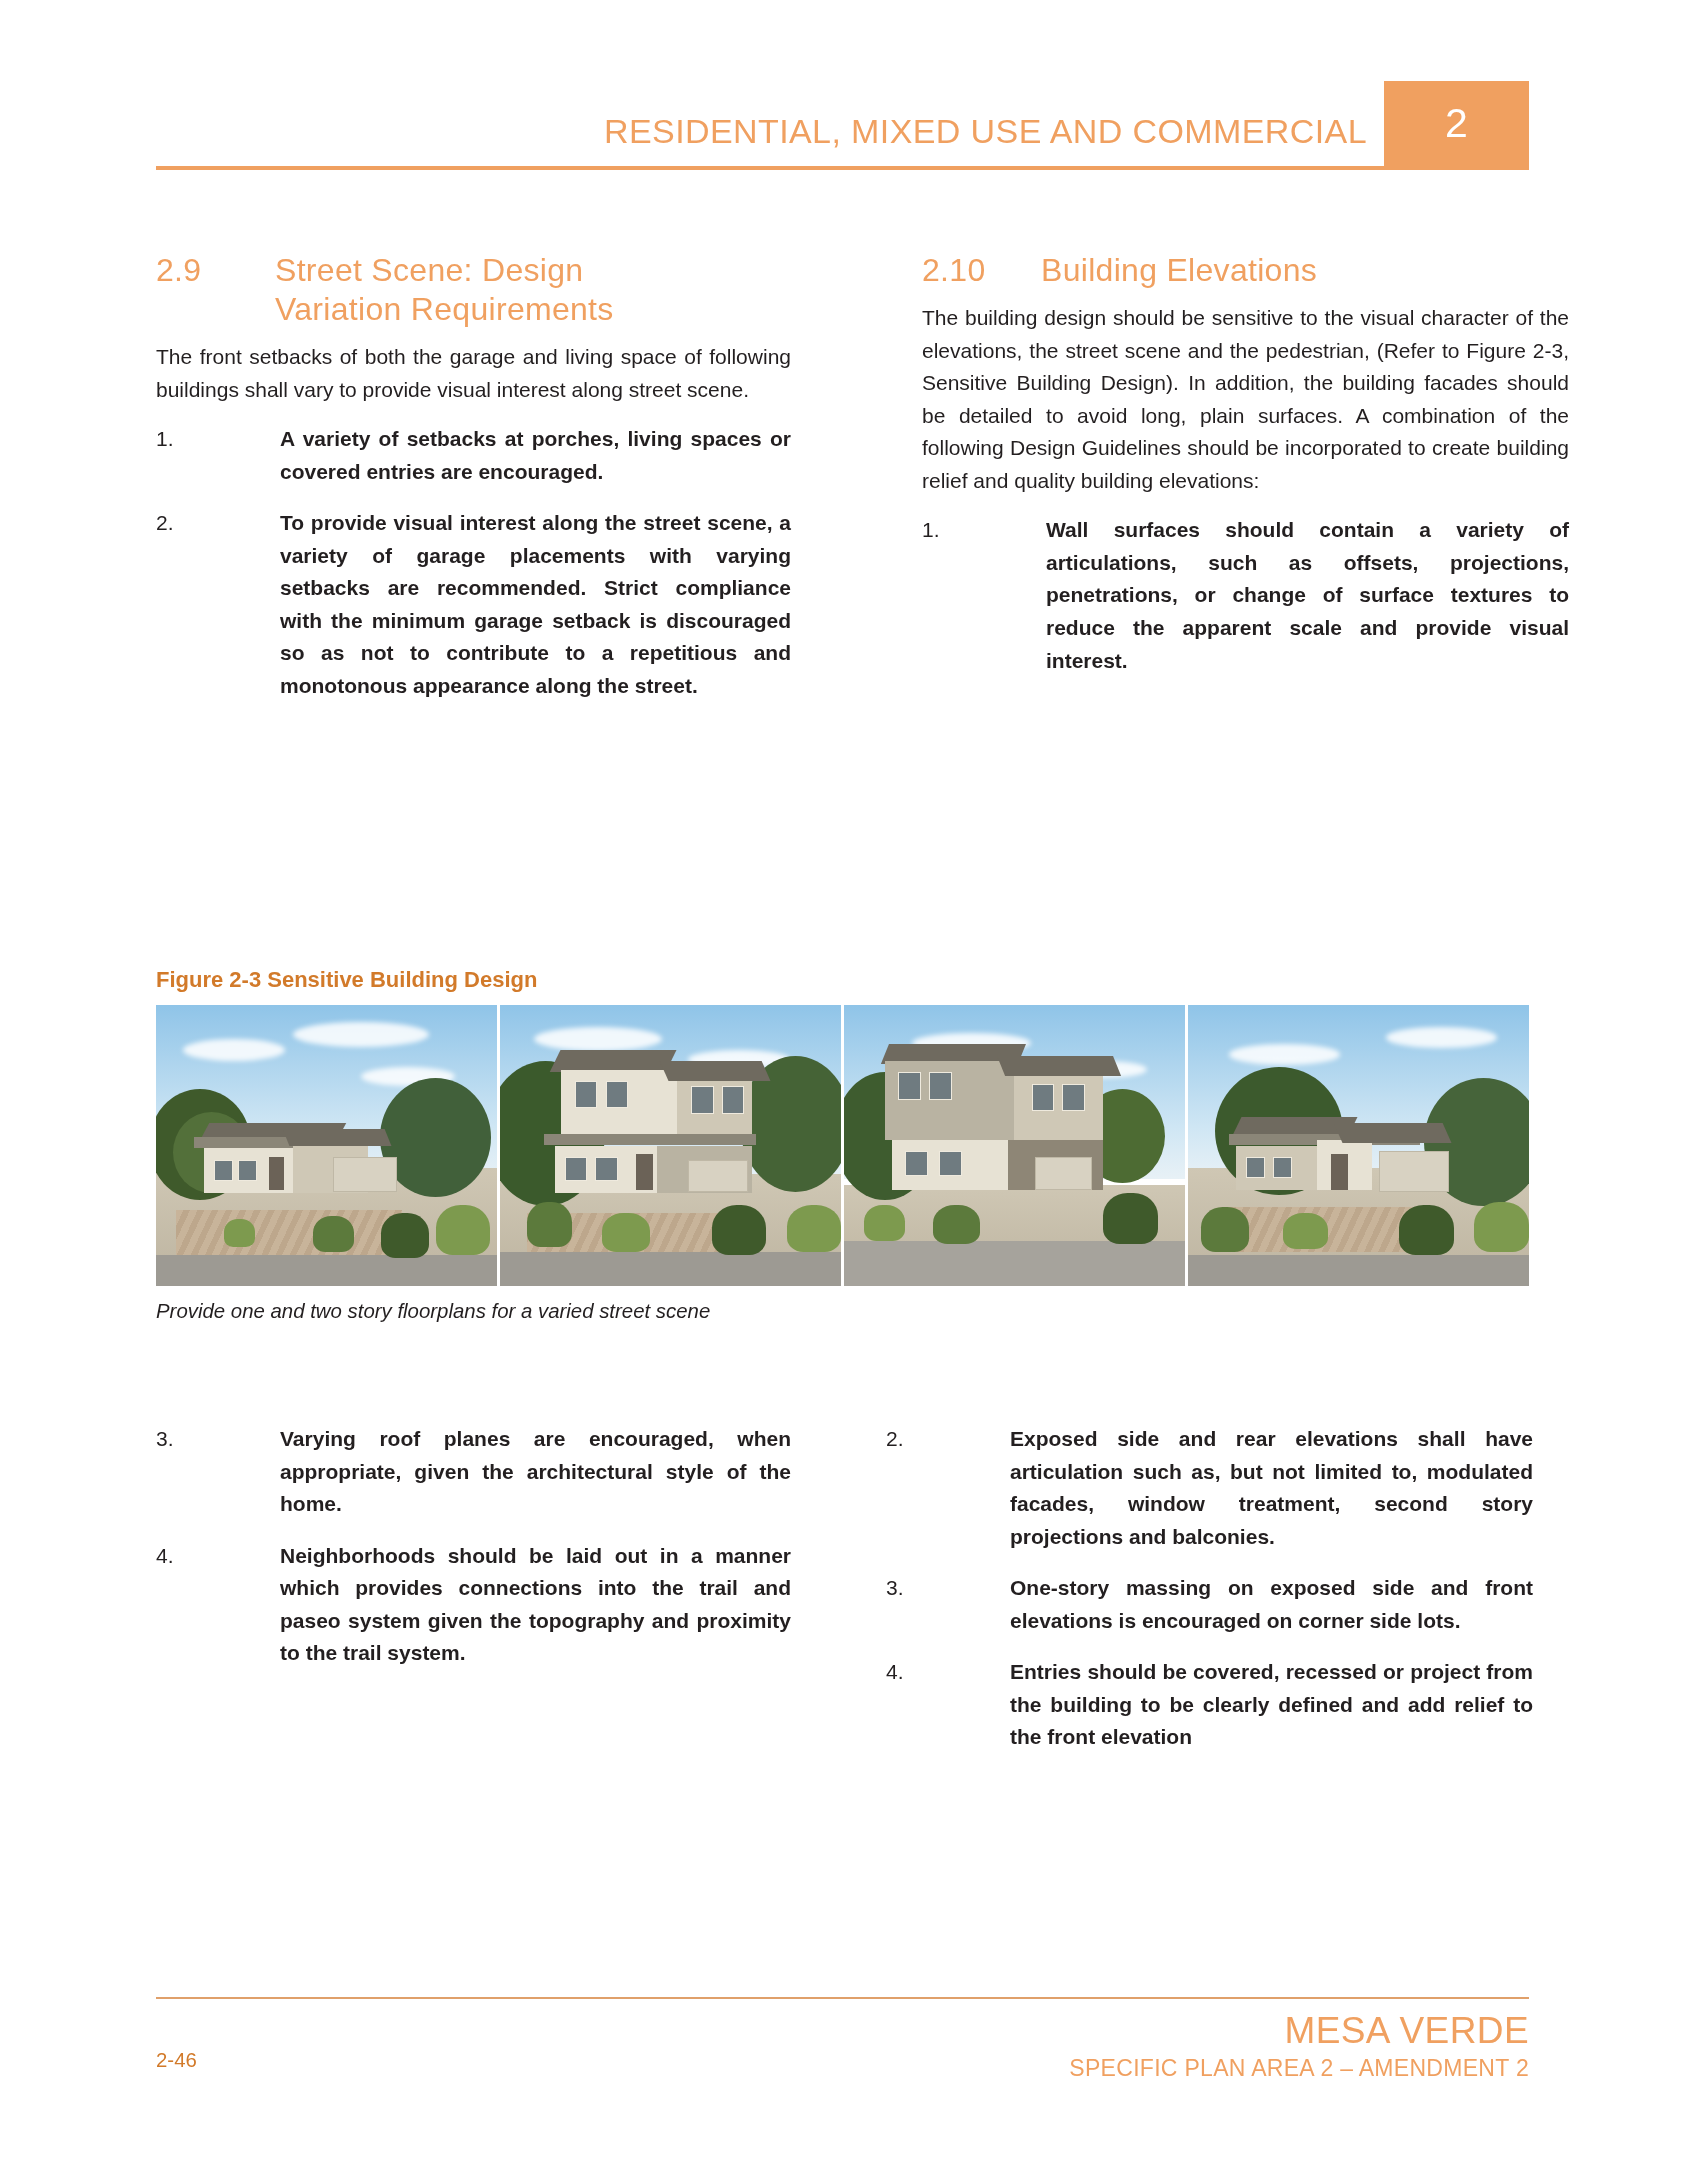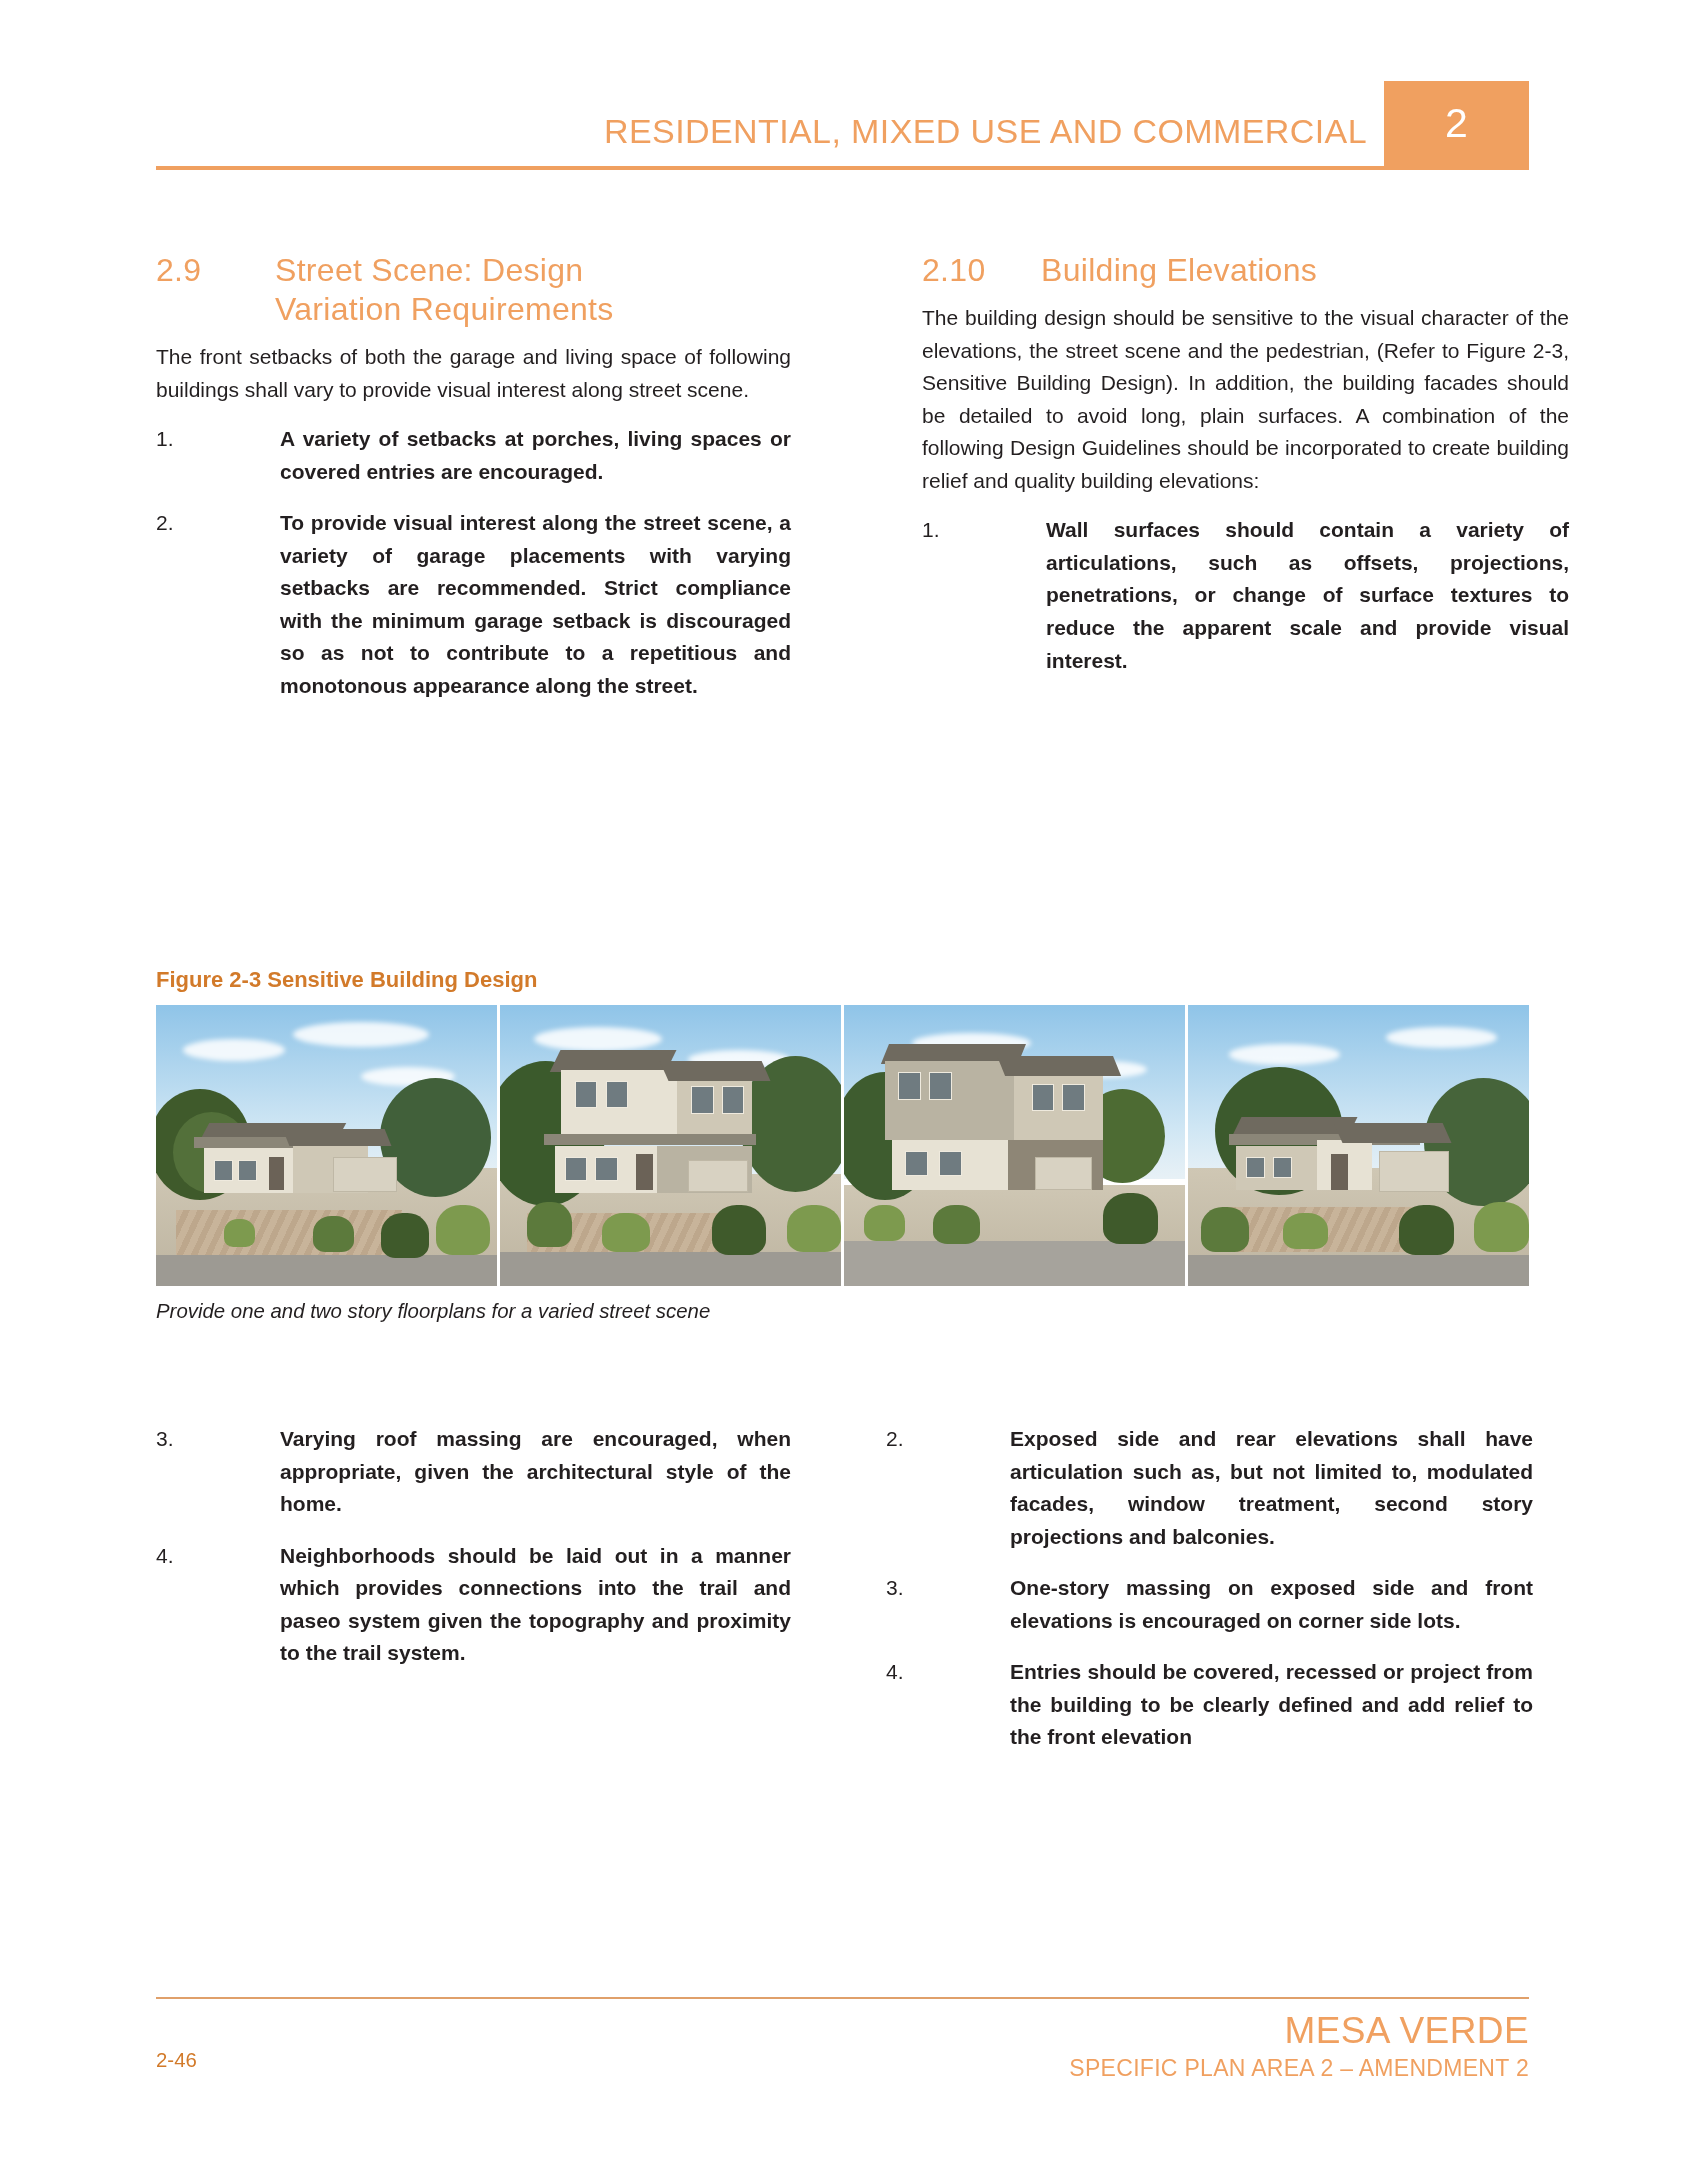--- a/index.html
+++ b/index.html
@@ -413,21 +413,21 @@
 
     </div>
 
     <div class="figure-caption-bottom">Provide one and two story floorplans for a varied street scene</div>
   </div>
 
   <div style="position:absolute;left:156px;top:1423px;width:635px;">
     <ol class="numlist">
       <li>
         <span class="n">3.</span>
-        <span class="t">Varying roof massing are encouraged, when appropriate, given the architectural style of the home.</span>
+        <span class="t">Varying roof planes are encouraged, when appropriate, given the architectural style of the home.</span>
       </li>
       <li>
         <span class="n">4.</span>
         <span class="t">Neighborhoods should be laid out in a manner which provides connections into the trail and paseo system given the topography and proximity to the trail system.</span>
       </li>
     </ol>
   </div>
 
   <div style="position:absolute;left:886px;top:1423px;width:647px;">
     <ol class="numlist">

